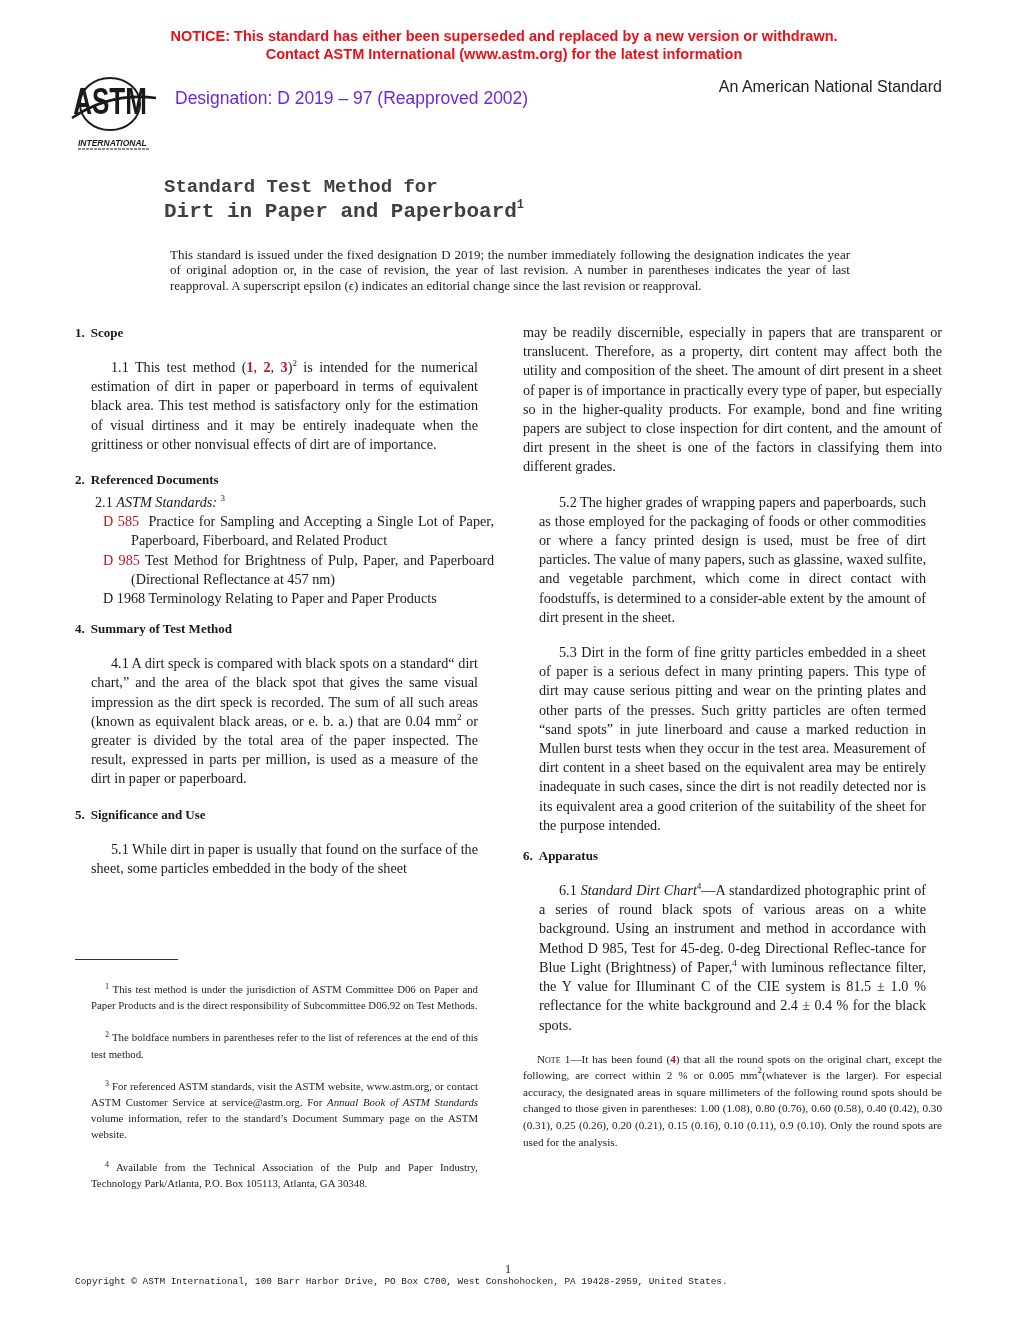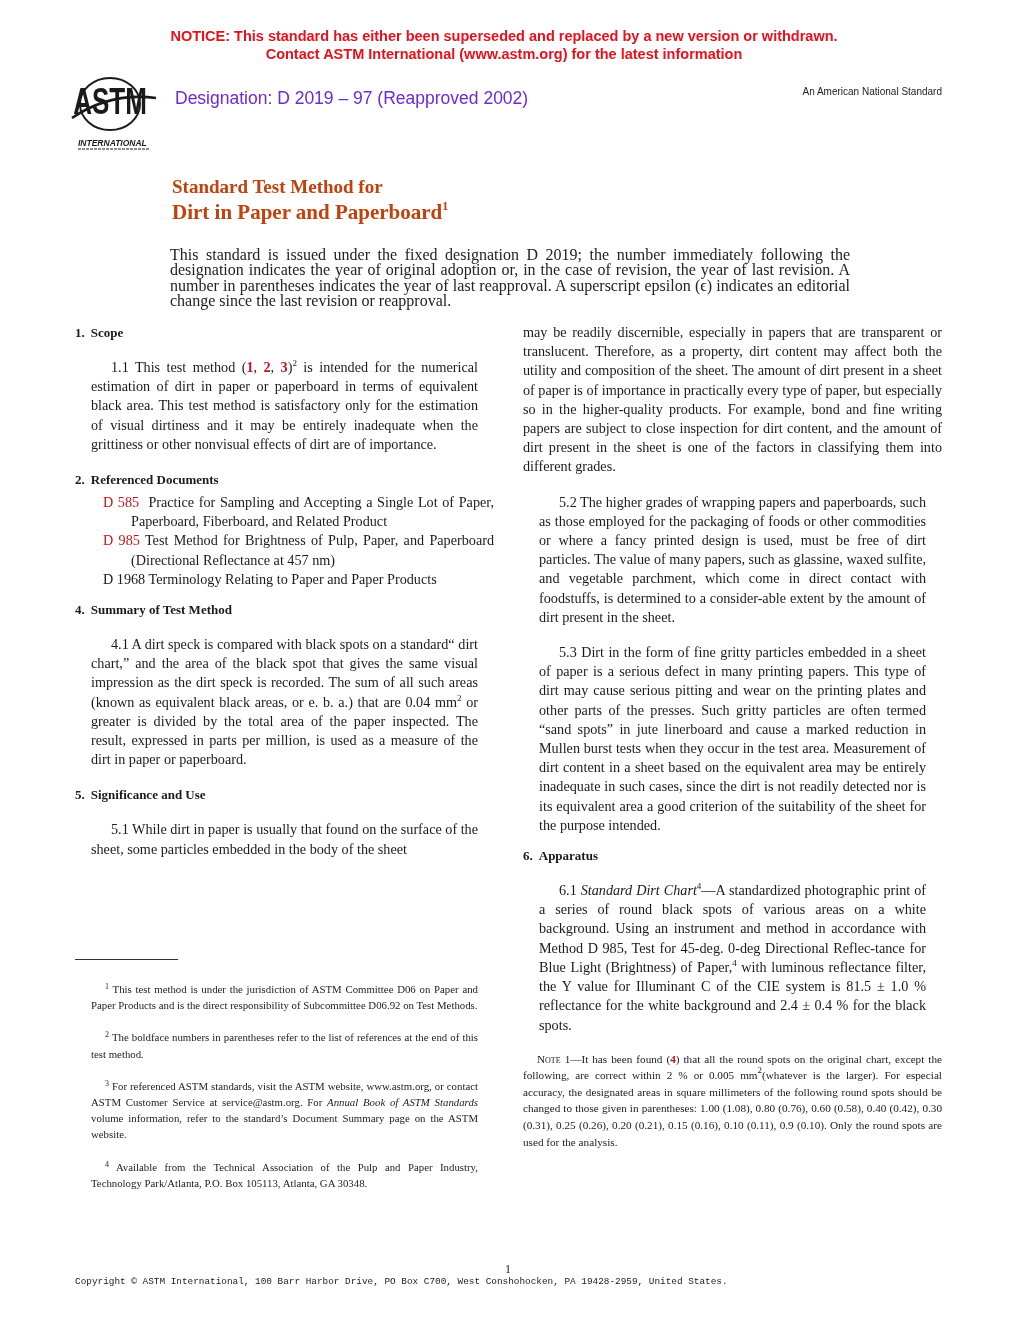--- a/index.html
+++ b/index.html
@@ -6,30 +6,30 @@
   html, body { width: 1020px; height: 1320px; background: #ffffff; }
   body { position: relative; font-family: "Liberation Serif", serif; color: #1a1a1a; overflow: hidden; }
 
   .notice { position: absolute; top: 27px; left: 0; width: 1008px; text-align: center;
             font-family: "Liberation Sans", sans-serif; font-weight: bold; color: #e8101a;
             font-size: 14.5px; line-height: 18px; }
 
   .logo { position: absolute; left: 64px; top: 72px; width: 100px; height: 80px; }
   .designation { position: absolute; left: 175px; top: 88px; font-family: "Liberation Sans", sans-serif;
                  font-size: 17.5px; color: #6d28d9; }
-  .ans { position: absolute; right: 78px; top: 86px; font-family: "Liberation Sans", sans-serif;
-         font-size: 10px; color: #222; }
+  .ans { position: absolute; right: 78px; top: 78px; font-family: "Liberation Sans", sans-serif;
+         font-size: 16px; color: #222; }
 
-  .title { position: absolute; left: 172px; top: 175px; font-family: Liberation Serif, serif;
-           font-weight: bold; color: #c2410c; }
+  .title { position: absolute; left: 164px; top: 175px; font-family: Liberation Mono, monospace;
+           font-weight: bold; color: #404040; }
   .title .l1 { font-size: 19px; line-height: 24px; display: block; }
   .title .l2 { font-size: 21px; line-height: 26px; display: block; }
   .title sup { font-size: 12px; vertical-align: 9px; }
 
-  .issued { position: absolute; left: 170px; top: 247px; width: 680px; font-size: 16px;
+  .issued { position: absolute; left: 170px; top: 247px; width: 680px; font-size: 13px;
             line-height: 15.3px; color: #222; text-align: justify; }
 
   .col { position: absolute; width: 419px; font-size: 14.2px; line-height: 19.2px; text-align: justify; }
   .col.left { left: 75px; top: 323px; }
   .col.right { left: 523px; top: 323px; }
 
   h2 { font-size: 13px; font-weight: bold; margin: 0 0 4px 0; line-height: 19px; }
   h2 .num { margin-right: 6px; }
   p { text-indent: 20px; margin: 16px; }
   .sec { margin-bottom: 11px; }
@@ -84,20 +84,21 @@
 
 <div class="col left">
 
   <div class="sec">
     <h2><span class="num">1.</span><span>Scope</span></h2>
     <p><span>1.1  This test method (</span><span class="redbold">1</span>, <span class="redbold">2</span>, <span class="redbold">3</span>)<sup>2</sup><span> is intended for the numerical estimation of dirt in paper or paperboard in terms of equivalent black area. This test method is satisfactory only for the estimation of visual dirtiness and it may be entirely inadequate when the grittiness or other nonvisual effects of dirt are of importance.</span></p>
   </div>
 
   <div class="sec">
     <h2><span class="num">2.</span><span>Referenced Documents</span></h2>
+    <div class="refhead"><span>2.1</span> <i>ASTM Standards:</i> <sup>3</sup></div>
     <div class="ref"><span class="code">D 585</span>&nbsp; <span>Practice for Sampling and Accepting a Single Lot of Paper, Paperboard, Fiberboard, and Related Product</span></div>
     <div class="ref"><span class="code">D 985</span> <span>Test Method for Brightness of Pulp, Paper, and Paperboard (Directional Reflectance at 457 nm)</span></div>
     <div class="ref"><span class="code plain">D 1968</span> <span>Terminology Relating to Paper and Paper Products</span></div>
   </div>
 
 
   <div class="sec">
     <h2><span class="num">4.</span><span>Summary of Test Method</span></h2>
     <p><span>4.1  A dirt speck is compared with black spots on a standard“ dirt chart,” and the area of the black spot that gives the same visual impression as the dirt speck is recorded. The sum of all such areas (known as equivalent black areas, or e. b. a.) that are 0.04 mm</span><sup>2</sup><span> or greater is divided by the total area of the paper inspected. The result, expressed in parts per million, is used as a measure of the dirt in paper or paperboard.</span></p>
   </div>

